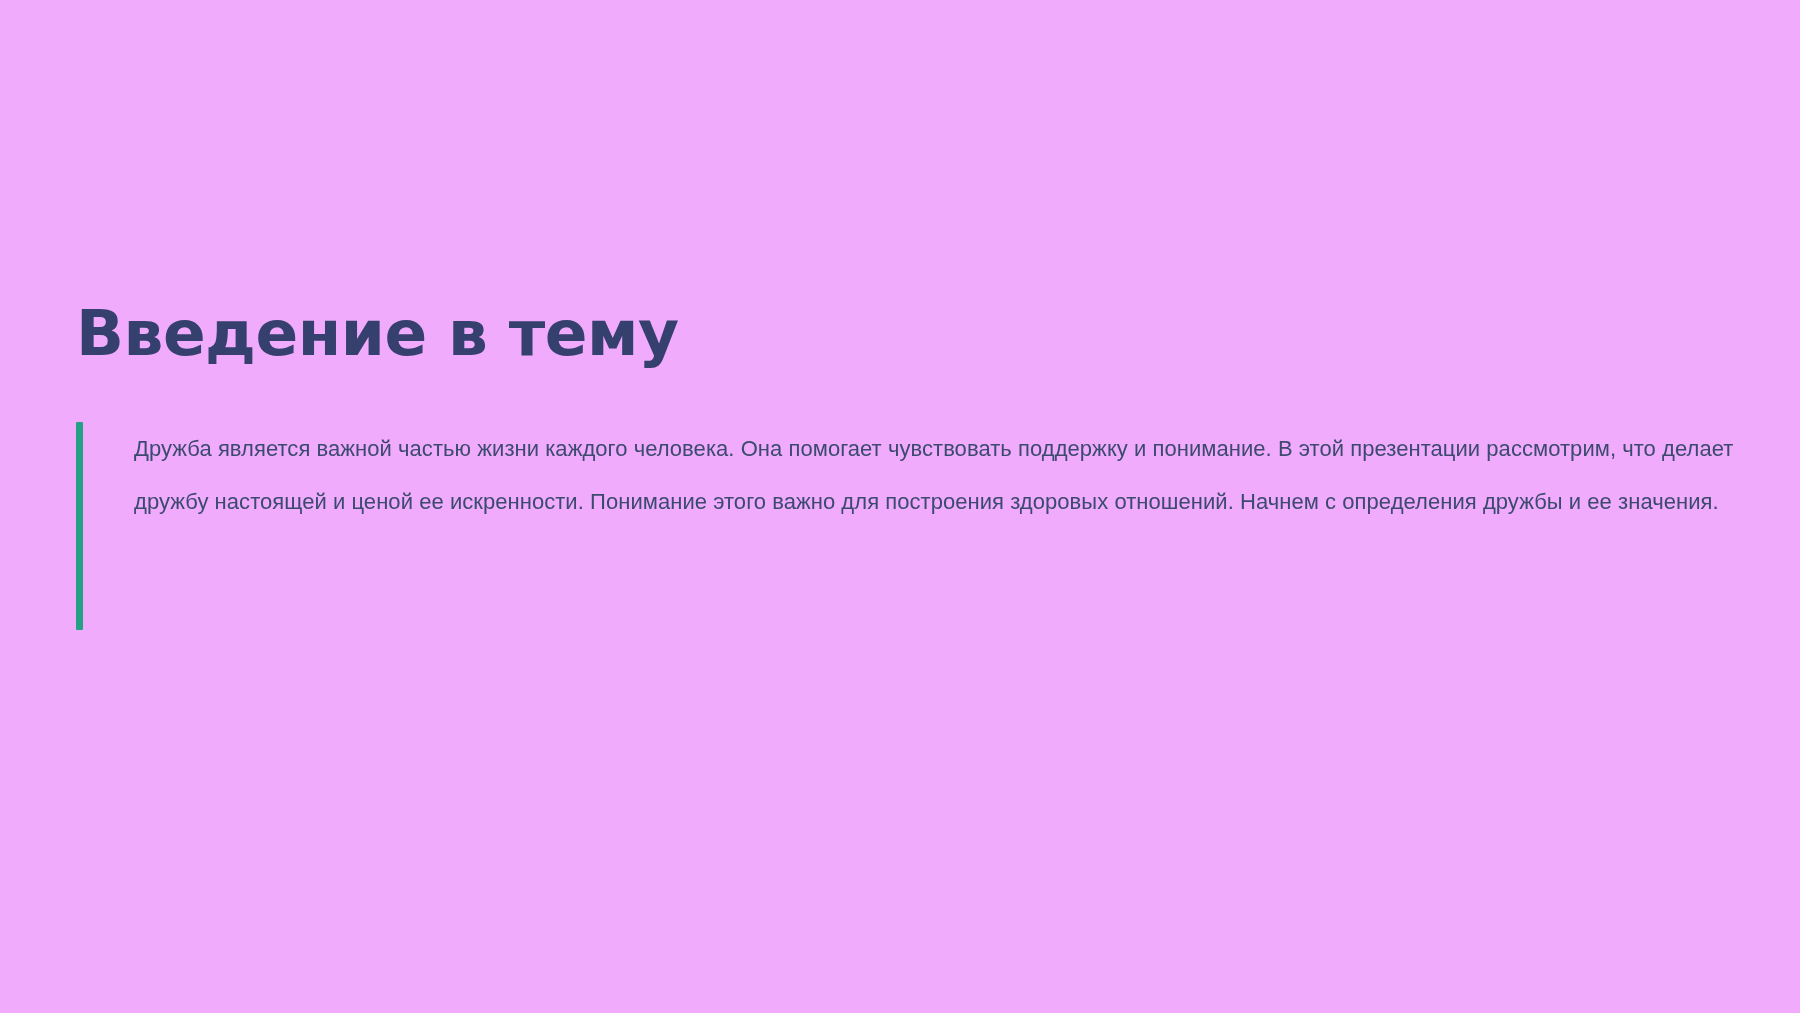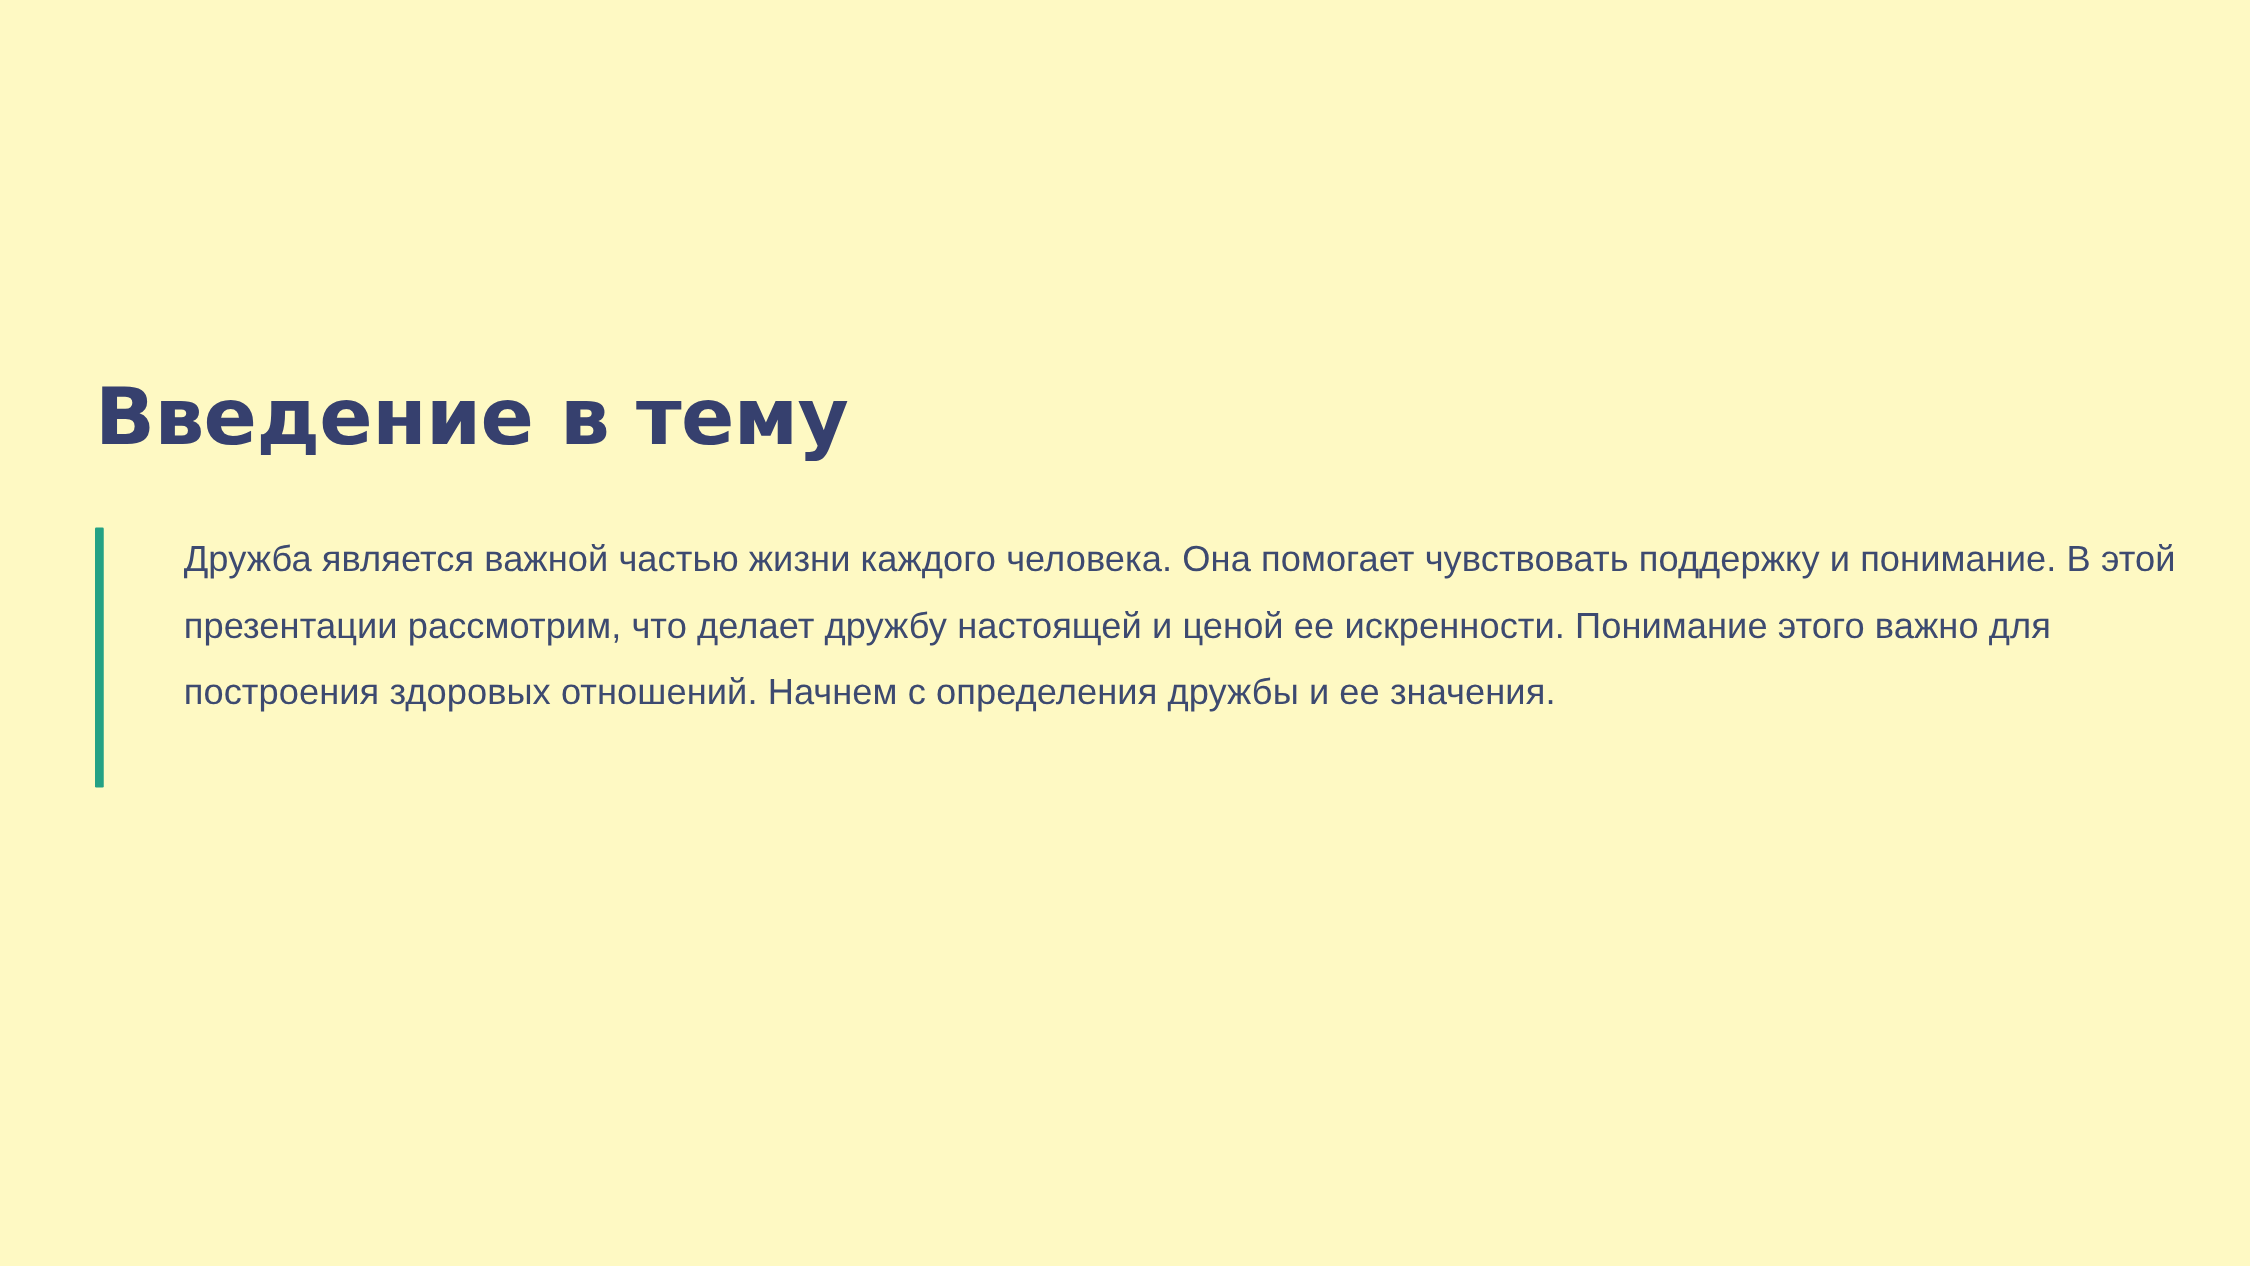--- a/index.html
+++ b/index.html
@@ -11,21 +11,21 @@
     height: 1013px;
     background: #ffffff;
     font-family: "Liberation Sans", sans-serif;
     overflow: hidden;
   }
 
   .slide {
     position: relative;
     width: 1800px;
     height: 1013px;
-    background: #fef9c3;
+    background: #f0abfc;
     box-sizing: border-box;
   }
 
   .slide-content {
     position: absolute;
     left: 76px;
     top: 300px;
     width: 1700px;
   }
 
@@ -53,25 +53,25 @@
     position: absolute;
     left: 0;
     top: 0;
     width: 7px;
     height: 208px;
     background: #24A184;
     border-radius: 1px;
   }
 
   .body-text {
-    margin: 17px;
+    margin: 4px;
     padding: 0;
     font-family: "Liberation Sans", sans-serif;
     font-weight: 400;
-    font-size: 29px;
+    font-size: 22px;
     line-height: 53px;
     color: #3D4A70;
     width: 1636px;
     letter-spacing: 0.05px;
   }
 </style>
 </head>
 <body>
 
 <div class="slide">

